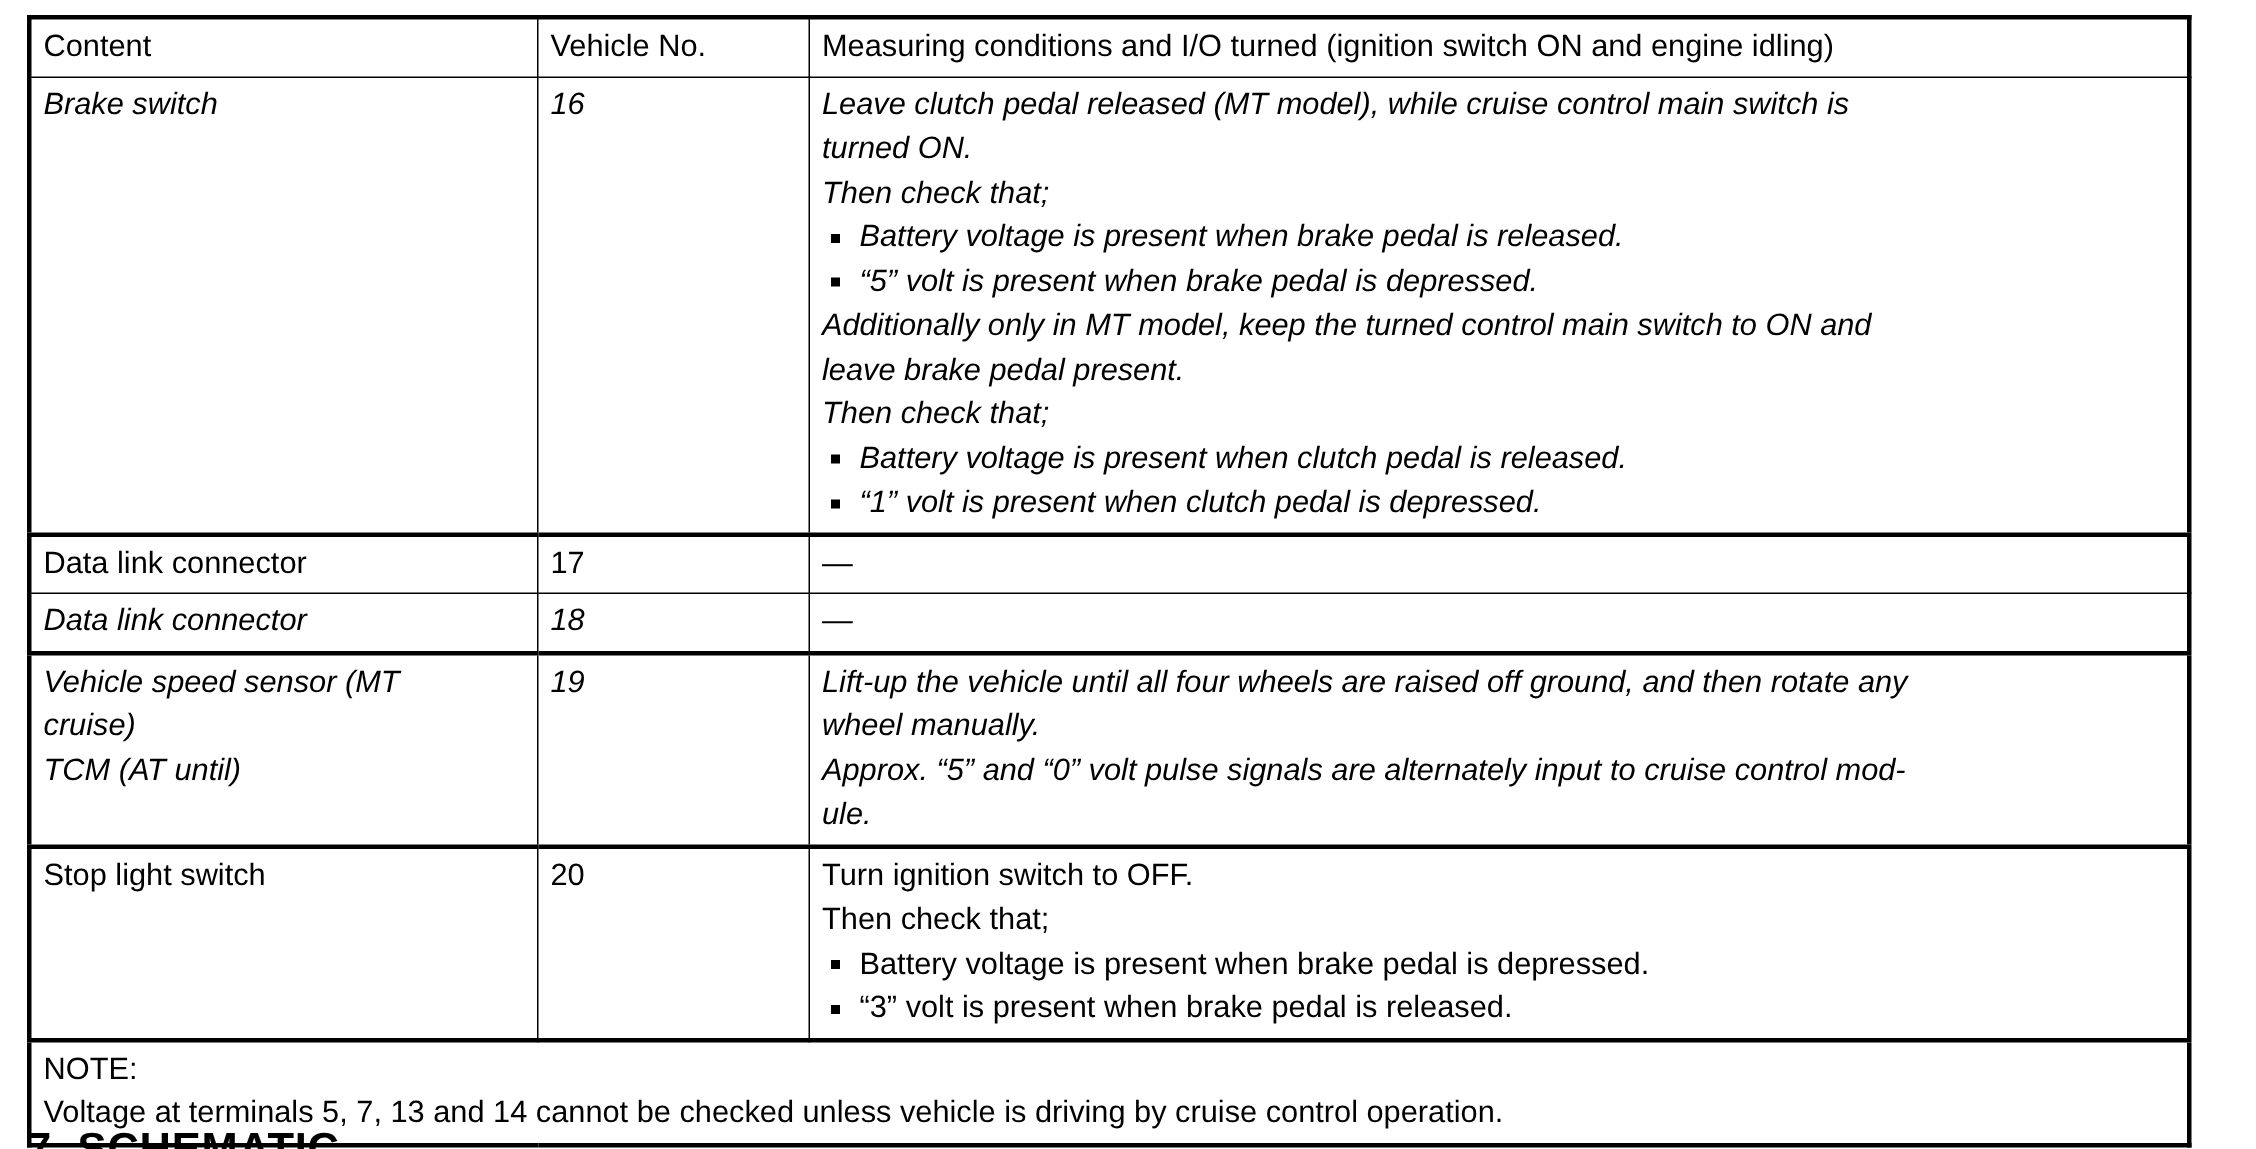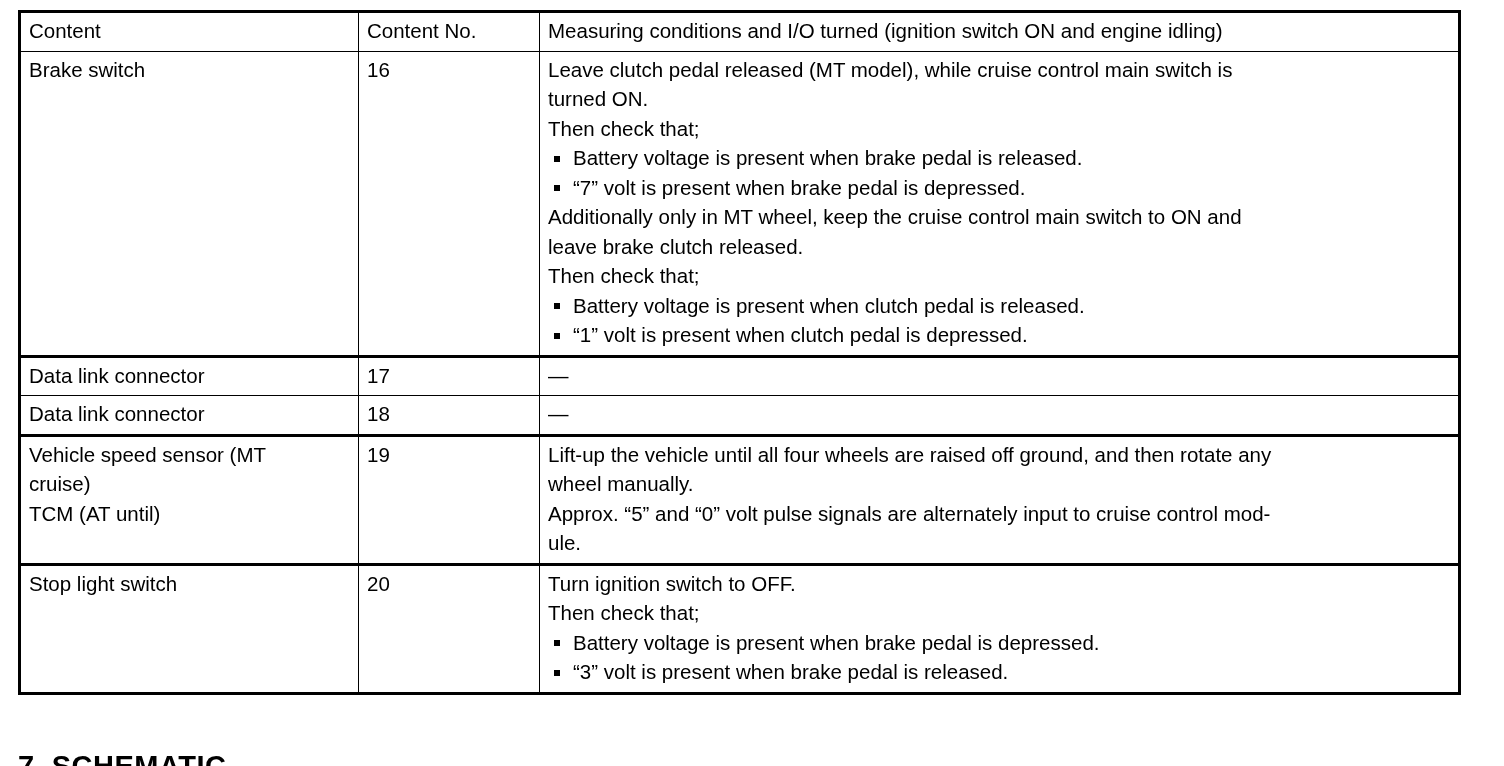--- a/index.html
+++ b/index.html
@@ -69,20 +69,21 @@
     text-align: center;
     margin-top: 48px;
   }
 
   td.cond-dash {
     text-align: center;
   }
 
   tr.thick-bottom > td {
     border-bottom: 3px solid #000;
+    font-style: italic;
   }
 
   tr.note-row > td {
     border-top: 3px solid #000;
   }
 
   .bullets {
     list-style: none;
     margin: 0;
     padding: 0;
@@ -131,40 +132,40 @@
     <table class="spec">
       <colgroup>
         <col class="c-content">
         <col class="c-terminal">
         <col class="c-cond">
       </colgroup>
 
       <thead>
         <tr>
           <th>Content</th>
-          <th>Content No.</th>
+          <th>Vehicle No.</th>
           <th>Measuring conditions and I/O turned (ignition switch ON and engine idling)</th>
         </tr>
       </thead>
 
       <tbody>
 
         <tr class="thick-bottom">
           <td>Brake switch</td>
           <td class="terminal">16</td>
           <td>
             <span class="line">Leave clutch pedal released (MT model), while cruise control main switch is</span>
             <span class="line">turned ON.</span>
             <span class="line">Then check that;</span>
             <ul class="bullets">
               <li>Battery voltage is present when brake pedal is released.</li>
-              <li>“7” volt is present when brake pedal is depressed.</li>
+              <li>“5” volt is present when brake pedal is depressed.</li>
             </ul>
-            <span class="line">Additionally only in MT wheel, keep the cruise control main switch to ON and</span>
-            <span class="line">leave brake clutch released.</span>
+            <span class="line">Additionally only in MT model, keep the turned control main switch to ON and</span>
+            <span class="line">leave brake pedal present.</span>
             <span class="line">Then check that;</span>
             <ul class="bullets">
               <li>Battery voltage is present when clutch pedal is released.</li>
               <li>“1” volt is present when clutch pedal is depressed.</li>
             </ul>
           </td>
         </tr>
 
         <tr>
           <td>Data link connector</td>
@@ -199,20 +200,26 @@
           <td>
             <span class="line">Turn ignition switch to OFF.</span>
             <span class="line">Then check that;</span>
             <ul class="bullets">
               <li>Battery voltage is present when brake pedal is depressed.</li>
               <li>“3” volt is present when brake pedal is released.</li>
             </ul>
           </td>
         </tr>
 
+        <tr class="note-row">
+          <td class="note-cell" colspan="3">
+            <span class="line">NOTE:</span>
+            <span class="line">Voltage at terminals 5, 7, 13 and 14 cannot be checked unless vehicle is driving by cruise control operation.</span>
+          </td>
+        </tr>
 
       </tbody>
     </table>
   </div>
 
   <div class="bottom-heading">7.  SCHEMATIC</div>
 
 </div>
 
 </body></html>

